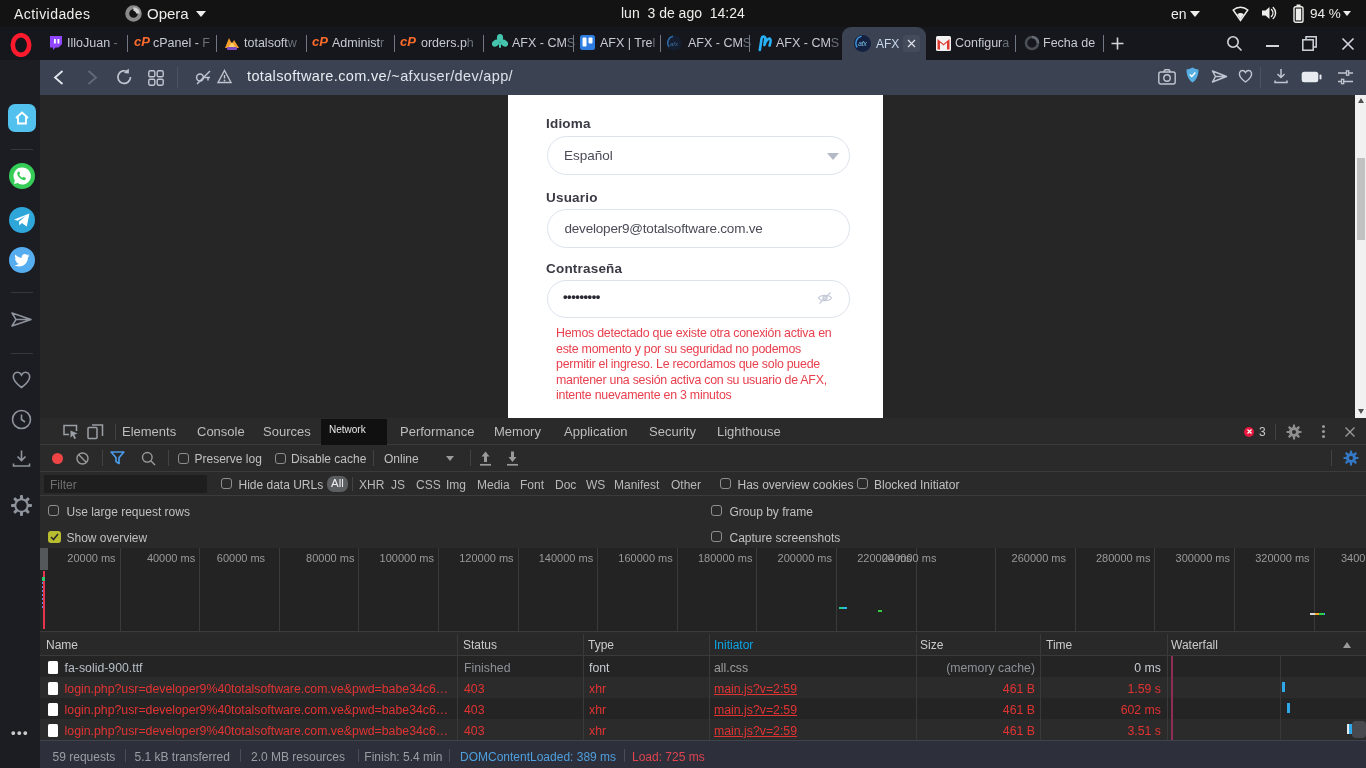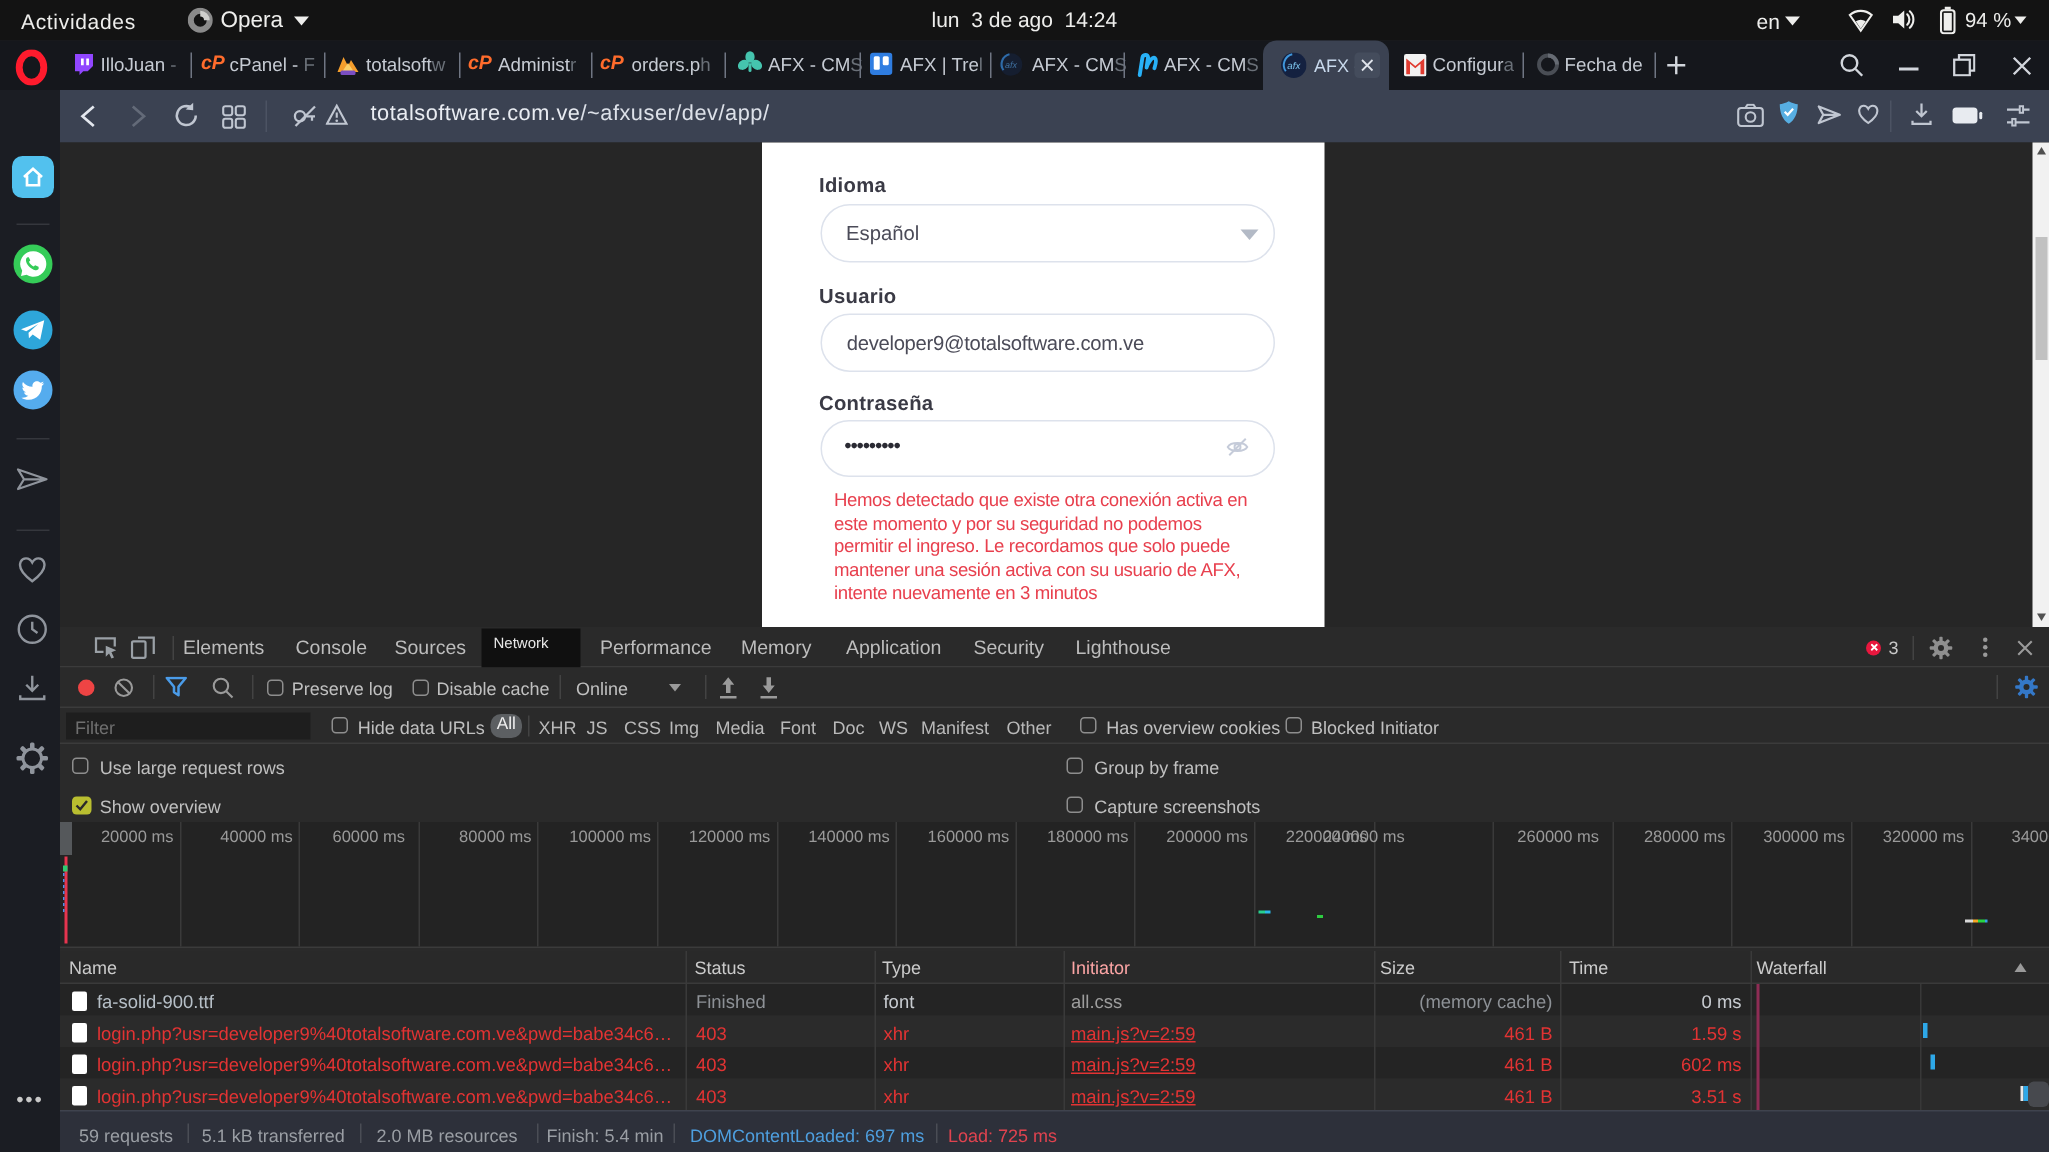--- a/index.html
+++ b/index.html
@@ -410,21 +410,21 @@
   </svg>
 <div class="a" style="left:66.5px;top:531px;font-size:12px;color:#c0c0c0">Show overview</div>
 <div class="cb" style="left:711px;top:531px"></div>
 <div class="a" style="left:729.5px;top:531px;font-size:12px;color:#c0c0c0">Capture screenshots</div>
 
 <div class="a" style="left:40px;top:548px;width:1326px;height:84px;background:#232323;border-bottom:1px solid #3b3b3b;overflow:hidden" id="ov">
  <div style="position:absolute;left:17.6px;top:4px;width:58px;font-size:11px;color:#9a9a9a;text-align:right;white-space:nowrap">20000 ms</div>
     <div style="position:absolute;left:79.6px;top:0;width:1px;height:84px;background:#3a3a3a"></div>
  <div style="position:absolute;left:97.2px;top:4px;width:58px;font-size:11px;color:#9a9a9a;text-align:right;white-space:nowrap">40000 ms</div>
     <div style="position:absolute;left:159.2px;top:0;width:1px;height:84px;background:#3a3a3a"></div>
- <div style="position:absolute;left:176.8px;top:4px;width:58px;font-size:11px;color:#9a9a9a;text-align:center;white-space:nowrap">60000 ms</div>
+ <div style="position:absolute;left:176.8px;top:4px;width:58px;font-size:11px;color:#9a9a9a;text-align:left;white-space:nowrap">60000 ms</div>
     <div style="position:absolute;left:238.8px;top:0;width:1px;height:84px;background:#3a3a3a"></div>
  <div style="position:absolute;left:256.4px;top:4px;width:58px;font-size:11px;color:#9a9a9a;text-align:right;white-space:nowrap">80000 ms</div>
     <div style="position:absolute;left:318.4px;top:0;width:1px;height:84px;background:#3a3a3a"></div>
  <div style="position:absolute;left:330px;top:4px;width:64px;font-size:11px;color:#9a9a9a;text-align:right;white-space:nowrap">100000 ms</div>
     <div style="position:absolute;left:398px;top:0;width:1px;height:84px;background:#3a3a3a"></div>
  <div style="position:absolute;left:409.6px;top:4px;width:64px;font-size:11px;color:#9a9a9a;text-align:right;white-space:nowrap">120000 ms</div>
     <div style="position:absolute;left:477.6px;top:0;width:1px;height:84px;background:#3a3a3a"></div>
  <div style="position:absolute;left:489.2px;top:4px;width:64px;font-size:11px;color:#9a9a9a;text-align:right;white-space:nowrap">140000 ms</div>
     <div style="position:absolute;left:557.2px;top:0;width:1px;height:84px;background:#3a3a3a"></div>
  <div style="position:absolute;left:568.8px;top:4px;width:64px;font-size:11px;color:#9a9a9a;text-align:right;white-space:nowrap">160000 ms</div>
@@ -453,21 +453,21 @@
 <div class="a" style="left:41.8px;top:577.2px;width:3px;height:3.6px;background:#2ecc71"></div>
 <div class="a" style="left:41.8px;top:582px;width:1.6px;height:26px;background:repeating-linear-gradient(to bottom,#4f8fe8 0 2px,transparent 2px 4px)"></div>
 <div class="a" style="left:838.9px;top:607px;width:8.3px;height:2.2px;background:linear-gradient(to right,#27cf8e 50%,#29b8e8 50%)"></div>
 <div class="a" style="left:878px;top:610.1px;width:4px;height:2px;background:#2ecc40"></div>
 <div class="a" style="left:1309.6px;top:612.6px;width:15.7px;height:2.5px;background:linear-gradient(to right,#d8d8d8 0 36%,#f5a623 36% 57%,#27d342 57% 91%,#35a3e8 91%)"></div>
 
 <div class="a" style="left:40px;top:634px;width:1326px;height:22px;background:#292929;border-bottom:1px solid #3a3a3a">
  <span style="position:absolute;left:6px;top:4px;font-size:12px;color:#cbcbcb">Name</span>
  <span style="position:absolute;left:423px;top:4px;font-size:12px;color:#cbcbcb">Status</span>
  <span style="position:absolute;left:548px;top:4px;font-size:12px;color:#cbcbcb">Type</span>
- <span style="position:absolute;left:674px;top:4px;font-size:12px;color:#fca5a5">Initiator</span>
+ <span style="position:absolute;left:674px;top:4px;font-size:12px;color:#0ea5e9">Initiator</span>
  <span style="position:absolute;left:880px;top:4px;font-size:12px;color:#cbcbcb">Size</span>
  <span style="position:absolute;left:1006px;top:4px;font-size:12px;color:#cbcbcb">Time</span>
  <span style="position:absolute;left:1131px;top:4px;font-size:12px;color:#cbcbcb">Waterfall</span>
 </div>
 <div class="a" style="left:1343px;top:642px;width:0;height:0;border-left:4.5px solid transparent;border-right:4.5px solid transparent;border-bottom:6px solid #9a9a9a"></div>
 
 <div class="a" style="left:40px;top:656px;width:1326px;height:21px;background:#242424"></div>
 <div class="a" style="left:40px;top:677px;width:1326px;height:21px;background:#2b2b2b"></div>
 <div class="a" style="left:40px;top:698px;width:1326px;height:21px;background:#242424"></div>
 <div class="a" style="left:40px;top:719px;width:1326px;height:21px;background:#2b2b2b"></div>
@@ -521,16 +521,16 @@
 
 <div class="a" style="left:40px;top:740px;width:1326px;height:28px;background:#2d303a;border-top:1px solid #3f434e">
  <span style="position:absolute;left:12.6px;top:9px;font-size:12px;color:#9a9ea4">59 requests</span>
  <span class="vsep" style="left:84.5px;top:8px;height:13px;background:#4a4d55"></span>
  <span style="position:absolute;left:94.5px;top:9px;font-size:12px;color:#9a9ea4">5.1 kB transferred</span>
  <span class="vsep" style="left:200.2px;top:8px;height:13px;background:#4a4d55"></span>
  <span style="position:absolute;left:211px;top:9px;font-size:12px;color:#9a9ea4">2.0 MB resources</span>
  <span class="vsep" style="left:318px;top:8px;height:13px;background:#4a4d55"></span>
  <span style="position:absolute;left:324.3px;top:9px;font-size:12px;color:#9a9ea4">Finish: 5.4 min</span>
  <span class="vsep" style="left:409.3px;top:8px;height:13px;background:#4a4d55"></span>
- <span style="position:absolute;left:420px;top:9px;font-size:12px;color:#4e9fdf">DOMContentLoaded: 697 ms</span>
+ <span style="position:absolute;left:420px;top:9px;font-size:12px;color:#4e9fdf">DOMContentLoaded: 389 ms</span>
  <span class="vsep" style="left:584px;top:8px;height:13px;background:#4a4d55"></span>
  <span style="position:absolute;left:592px;top:9px;font-size:12px;color:#e0434f">Load: 725 ms</span>
 </div>
 
 </body></html>

